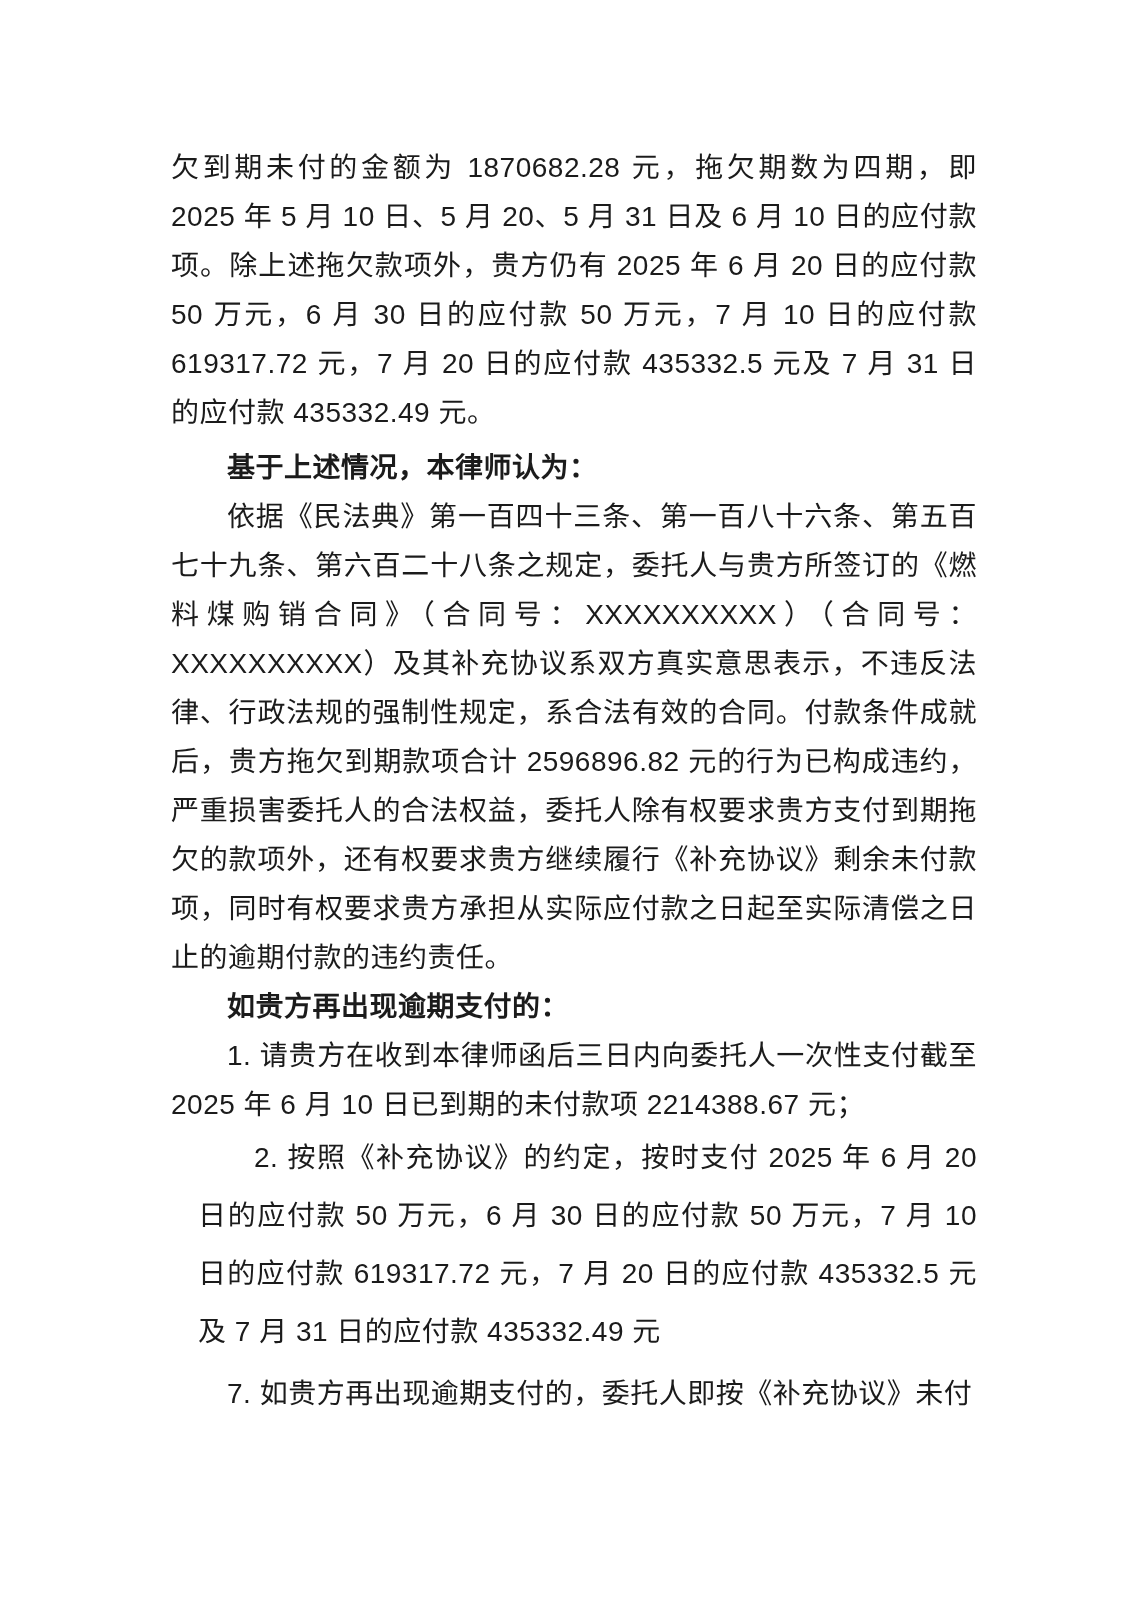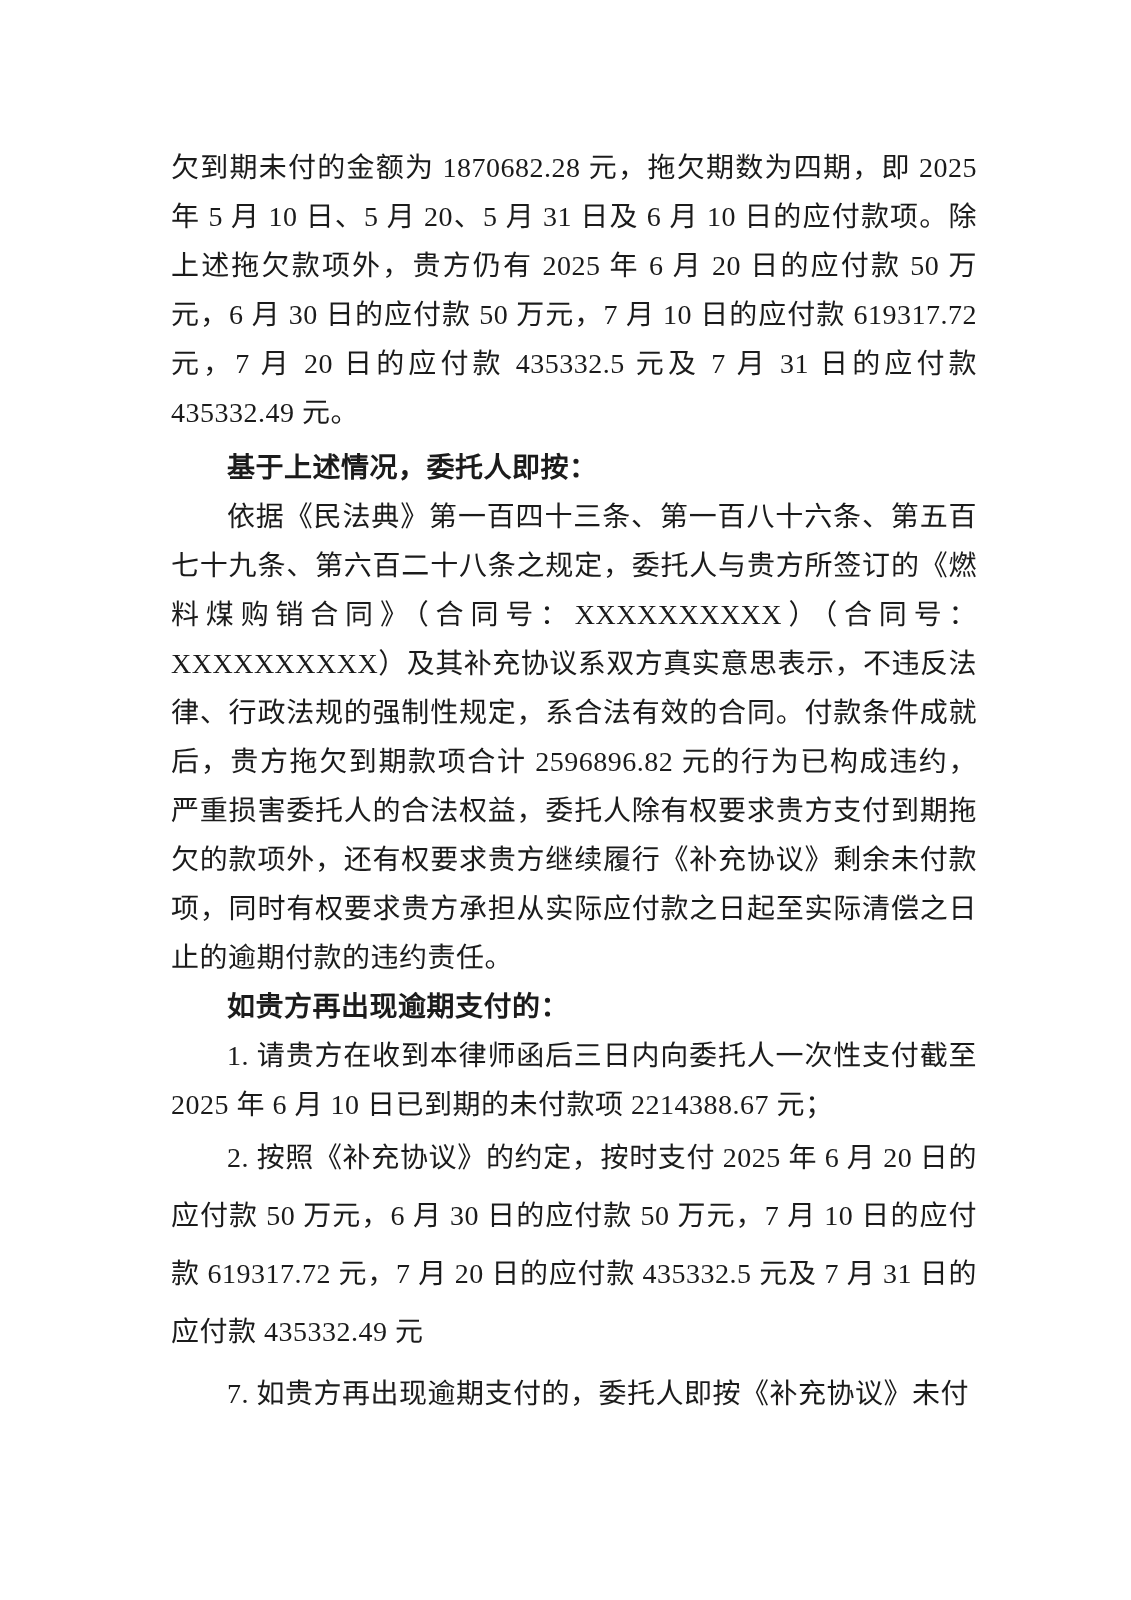--- a/index.html
+++ b/index.html
@@ -6,21 +6,21 @@
     margin: 0;
     padding: 0;
     background: #ffffff;
   }
   .page {
     position: relative;
     width: 1131px;
     height: 1600px;
     background: #ffffff;
     overflow: hidden;
-    font-family: Liberation Serif, serif;
+    font-family: Liberation Sans, sans-serif;
     color: #1b1b1b;
   }
   .textblock {
     position: absolute;
     left: 171px;
     top: 143px;
     width: 806px;
   }
   .textblock p {
     margin: 0;
@@ -30,29 +30,29 @@
     text-align: justify;
     text-indent: 56px; 
   }
   p.noindent {
     text-indent: 0;
   }
   p.heading {
     font-weight: bold;
   }
   p.mt6 { margin-top: 6px; }
-  p.wide { line-height: 58px; } 
+  p.wide { line-height: 58px; margin-left: 27px; } 
   p.last { margin-top: 8px; }
 </style>
 </head>
 <body>
 
 <div class="page">
   <div class="textblock">
     <p class="noindent">欠到期未付的金额为 1870682.28 元，拖欠期数为四期，即 2025 年 5 月 10 日、5 月 20、5 月 31 日及 6 月 10 日的应付款项。除上述拖欠款项外，贵方仍有 2025 年 6 月 20 日的应付款 50 万元，6 月 30 日的应付款 50 万元，7 月 10 日的应付款 619317.72 元，7 月 20 日的应付款 435332.5 元及 7 月 31 日的应付款 435332.49 元。</p>
-    <p class="heading mt6">基于上述情况，委托人即按：</p>
+    <p class="heading mt6">基于上述情况，本律师认为：</p>
     <p>依据《民法典》第一百四十三条、第一百八十六条、第五百七十九条、第六百二十八条之规定，委托人与贵方所签订的《燃料煤购销合同》（合同号：XXXXXXXXXX）（合同号：XXXXXXXXXX）及其补充协议系双方真实意思表示，不违反法律、行政法规的强制性规定，系合法有效的合同。付款条件成就后，贵方拖欠到期款项合计 2596896.82 元的行为已构成违约，严重损害委托人的合法权益，委托人除有权要求贵方支付到期拖欠的款项外，还有权要求贵方继续履行《补充协议》剩余未付款项，同时有权要求贵方承担从实际应付款之日起至实际清偿之日止的逾期付款的违约责任。</p>
     <p class="heading">如贵方再出现逾期支付的：</p>
     <p>1. 请贵方在收到本律师函后三日内向委托人一次性支付截至 2025 年 6 月 10 日已到期的未付款项 2214388.67 元；</p>
     <p class="wide">2. 按照《补充协议》的约定，按时支付 2025 年 6 月 20 日的应付款 50 万元，6 月 30 日的应付款 50 万元，7 月 10 日的应付款 619317.72 元，7 月 20 日的应付款 435332.5 元及 7 月 31 日的应付款 435332.49 元</p>
     <p class="last">7. 如贵方再出现逾期支付的，委托人即按《补充协议》未付</p>
   </div>
 </div>
 
 </body></html>

